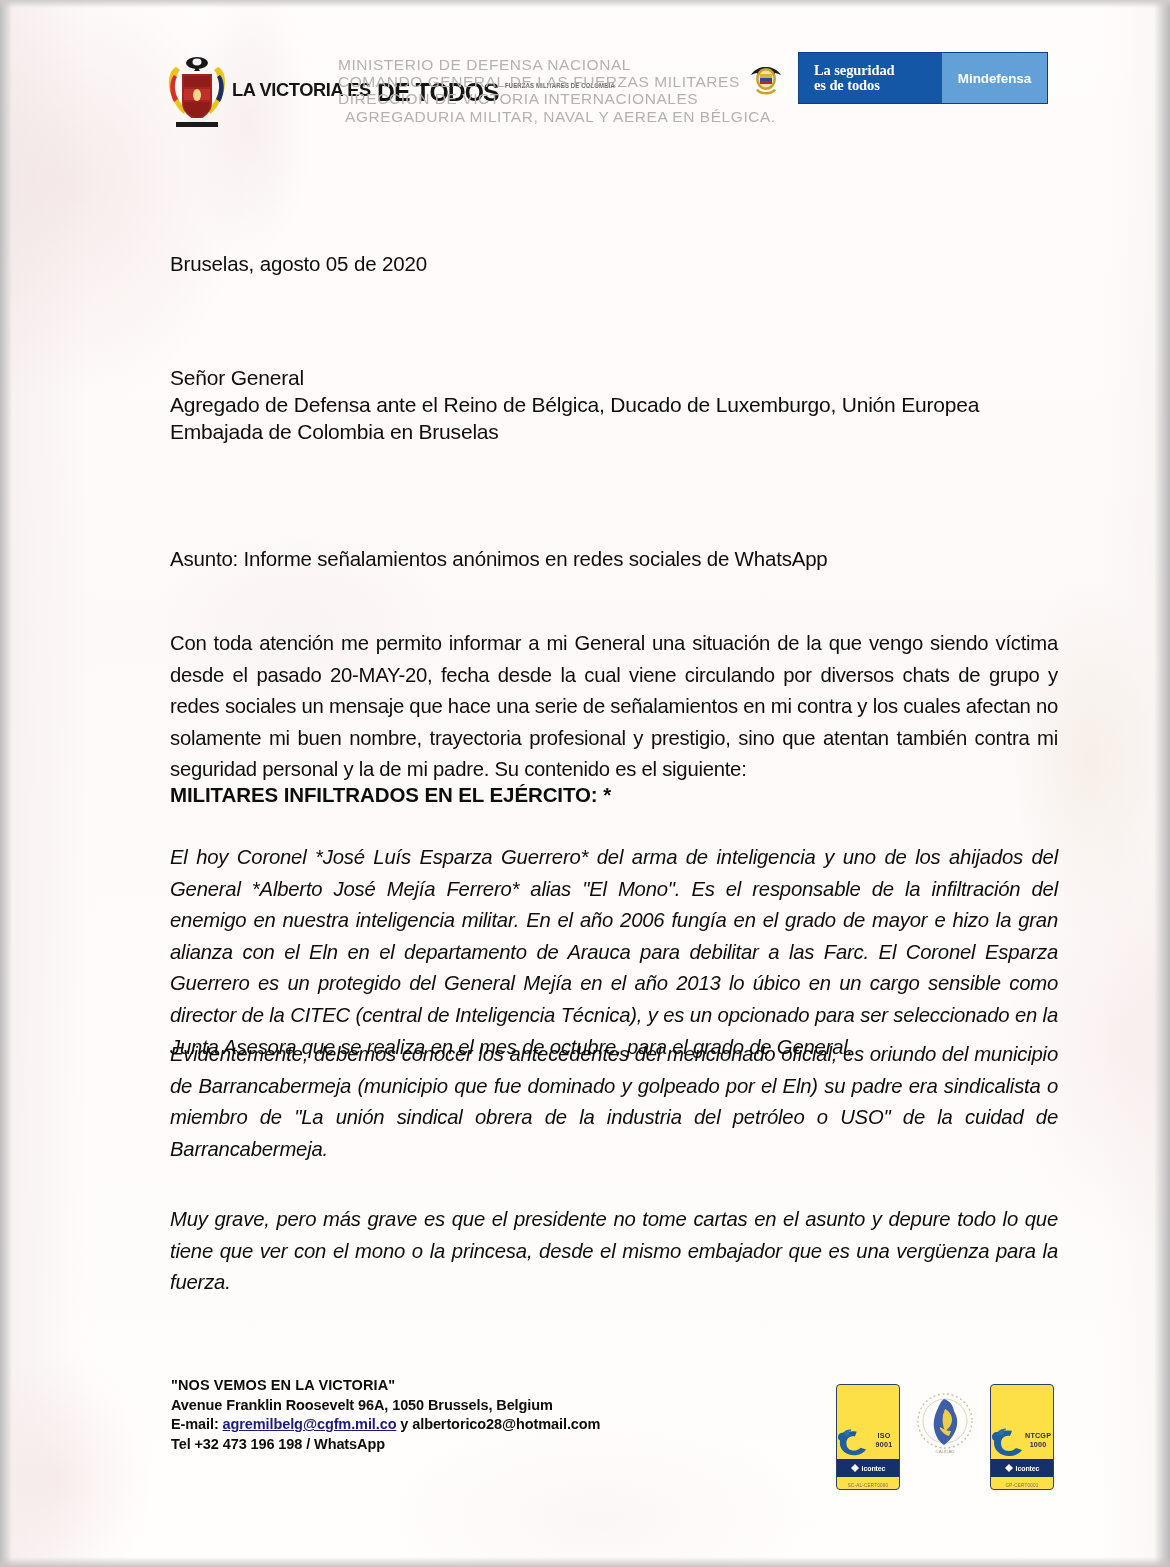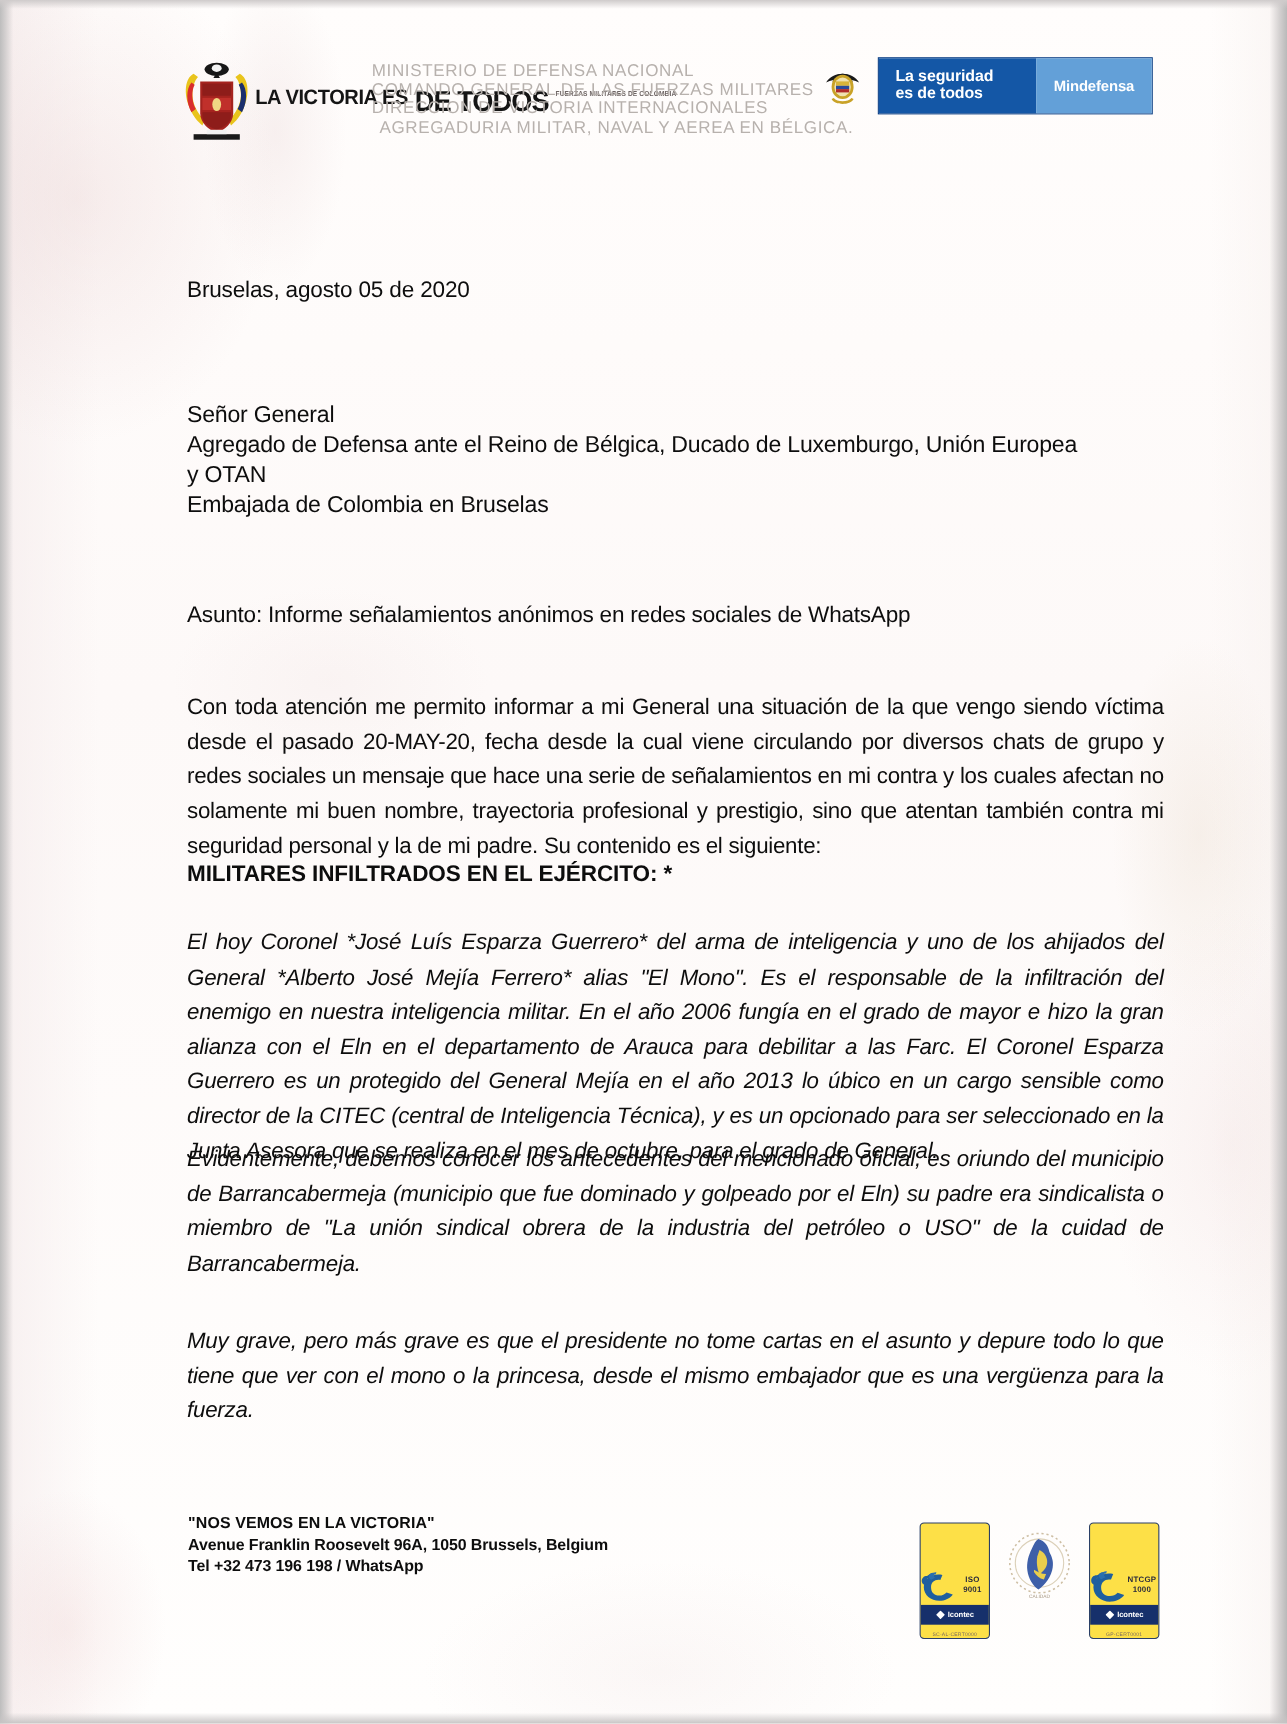--- a/index.html
+++ b/index.html
@@ -121,20 +121,21 @@
     height: 50px; width: 248px;
     border: 1.5px solid #0d3f84;
   }
   #brand-bar .left {
     background: #1457a6; color: #ffffff;
     flex: 0 0 143px;
     display: flex; flex-direction: column; justify-content: center;
     padding-left: 15px; box-sizing: border-box;
     font-size: 14.5px; font-weight: 700; line-height: 15px;
     letter-spacing: -.1px;
+    font-family: Liberation Serif, serif;
   }
   #brand-bar .right {
     background: #63a0d8; color: #ffffff;
     flex: 1 1 auto;
     display: flex; align-items: center; justify-content: center;
     font-size: 13.5px; font-weight: 700; letter-spacing: -.1px;
   }
 
   
   .doc-text {
@@ -293,39 +294,44 @@
           <div class="right">Mindefensa</div>
         </div>
       </div>
     </div>
 
     <div class="doc-text" id="date-line">Bruselas, agosto 05 de 2020</div>
 
     <div class="doc-text" id="addressee">
       <div>Señor General</div>
       <div>Agregado de Defensa ante el Reino de Bélgica, Ducado de Luxemburgo, Unión Europea</div>
-      <div>y OTAN</div>
       <div>Embajada de Colombia en Bruselas</div>
     </div>
 
     <div class="doc-text" id="subject-line">Asunto: Informe señalamientos anónimos en redes sociales de WhatsApp</div>
 
     <div class="doc-text" id="intro-paragraph">Con toda atención me permito informar a mi General una situación de la que vengo siendo víctima desde el pasado 20-MAY-20, fecha desde la cual viene circulando por diversos chats de grupo y redes sociales un mensaje que hace una serie de señalamientos en mi contra y los cuales afectan no solamente mi buen nombre, trayectoria profesional y prestigio, sino que atentan también contra mi seguridad personal y la de mi padre. Su contenido es el siguiente:</div>
 
     <div class="doc-text" id="quote-heading">MILITARES INFILTRADOS EN EL EJÉRCITO: *</div>
 
     <div class="doc-text quote-para" id="quote-p1">El hoy Coronel *José Luís Esparza Guerrero* del arma de inteligencia y uno de los ahijados del General *Alberto José Mejía Ferrero* alias "El Mono". Es el responsable de la infiltración del enemigo en nuestra inteligencia militar. En el año 2006 fungía en el grado de mayor e hizo la gran alianza con el Eln en el departamento de Arauca para debilitar a las Farc. El Coronel Esparza Guerrero es un protegido del General Mejía en el año 2013 lo úbico en un cargo sensible como director de la CITEC (central de Inteligencia Técnica), y es un opcionado para ser seleccionado en la Junta Asesora que se realiza en el mes de octubre, para el grado de General.</div>
 
     <div class="doc-text quote-para" id="quote-p2">Evidentemente, debemos conocer los antecedentes del mencionado oficial, es oriundo del municipio de Barrancabermeja (municipio que fue dominado y golpeado por el Eln) su padre era sindicalista o miembro de "La unión sindical obrera de la industria del petróleo o USO" de la cuidad de Barrancabermeja.</div>
 
     <div class="doc-text quote-para" id="quote-p3">Muy grave, pero más grave es que el presidente no tome cartas en el asunto y depure todo lo que tiene que ver con el mono o la princesa, desde el mismo embajador que es una vergüenza para la fuerza.</div>
 
     <div id="footer-block">
       <div class="motto">"NOS VEMOS EN LA VICTORIA"</div>
       <div>Avenue Franklin Roosevelt 96A, 1050 Brussels, Belgium</div>
+      <div>
+        <span>E-mail:</span>
+        <a class="maillink" href="#">agremilbelg@cgfm.mil.co</a>
+        <span class="mailplain">y</span>
+        <span class="mailplain">albertorico28@hotmail.com</span>
+      </div>
       <div>Tel +32 473 196 198 / WhatsApp</div>
     </div>
 
     <div id="cert-logos">
 
       <div class="cert-card">
         <svg class="mark icon-svg" width="34" height="30" viewBox="0 0 34 30">
           <path d="M21 3 C12 1 3 6 3 15 C3 23 11 29 20 28 C25 27.4 29 25 31 22 L25 20 C23 22 21 23 18 23 C13 23 10 20 10 15 C10 10 14 7 19 8 Z" fill="#1f5f9e"></path>
           <path d="M6 4 C3 4 1 6 1 9 C1 11 2 12 4 13 L9 11 C7 10 6 9 6 8 C6 6.5 7.5 5.6 9 6 L10 2 C8.8 1.6 7.3 4 6 4 Z" fill="#1f5f9e"></path>
           <path d="M12 1 C9.5 1 8 2.6 8 4.6 C8 6 8.8 7 10 7.6 L14 5.8 C13 5.2 12.6 4.6 12.6 3.9 C12.6 2.9 13.4 2.3 14.4 2.6 L15.2 0.6 C14.2 0.2 13 1 12 1 Z" fill="#2a6fae"></path>

